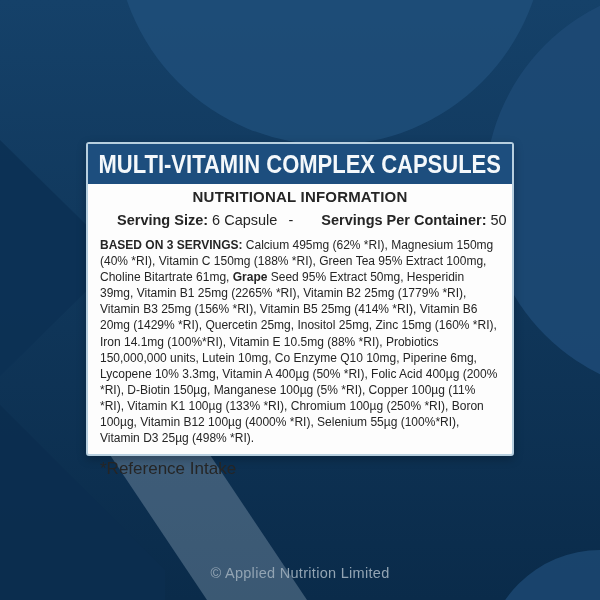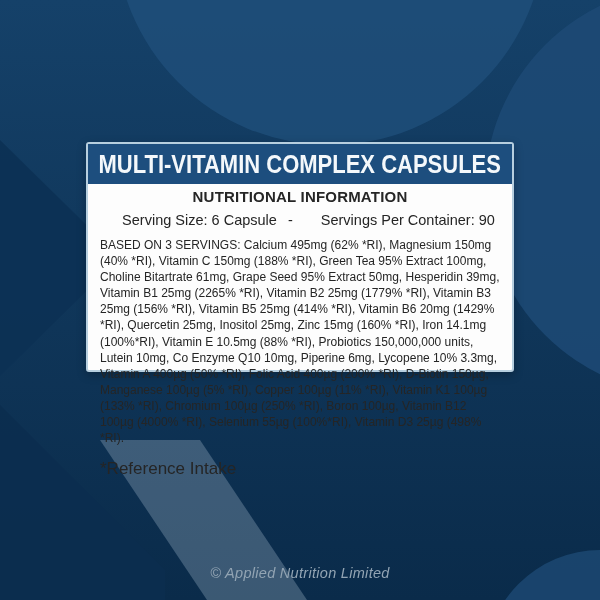--- a/index.html
+++ b/index.html
@@ -19,21 +19,21 @@
     inset: 0;
     width: 600px;
     height: 600px;
   }
   
   .card {
     position: absolute;
     left: 86px;
     top: 142px;
     width: 428px;
-    height: 230px;
+    height: 314px;
     background: var(--card-bg, #fdfdfd);
     border: 2px solid var(--card-border, #b7cfdf);
     border-radius: 3px;
     box-sizing: border-box;
     box-shadow: 0 3px 10px rgba(0,0,0,0.25);
   }
   .card-header {
     height: 40px;
     background: var(--header-blue, #1d4e7e);
     display: flex;
@@ -60,44 +60,43 @@
     font-weight: 700;
     letter-spacing: 0.2px;
     margin: 4px 0 7px 0;
   }
   .serving-row {
     text-align: center;
     font-size: 14.5px;
     margin-bottom: 9px;
     white-space: nowrap;
   }
-  .serving-row .b { font-weight: 400; margin-left: 17px; }
+  .serving-row .b { font-weight: 700; margin-left: 17px; }
   .serving-row .sep { margin: 0 7px; }
   .ingredients {
     font-size: 12px;
     line-height: 16.1px;
     text-align: left;
     margin: 0;
   }
-  .ingredients .b { font-weight: 400; }
+  .ingredients .b { font-weight: 700; }
   .reference-note {
     font-size: 17px;
     margin-top: 13px;
   }
   
   .footer {
     position: absolute;
     top: 565px;
     left: 0;
     width: 100%;
     text-align: center;
     color: var(--footer-text, #92a4b3);
     font-size: 14.5px;
     letter-spacing: 0.3px;
-    font-style: italic;
   }
 </style>
 </head>
 <body>
 
 <svg class="bg-svg" viewBox="0 0 600 600" xmlns="http://www.w3.org/2000/svg" aria-hidden="true">
   <defs>
     <linearGradient id="bgGrad" x1="0" y1="0" x2="0" y2="1">
       <stop offset="0" stop-color="#154169"></stop>
       <stop offset="1" stop-color="#0a2b4a"></stop>
@@ -117,21 +116,21 @@
     <span class="card-title">MULTI-VITAMIN COMPLEX CAPSULES</span>
   </div>
   <div class="card-body">
     <div class="section-heading">NUTRITIONAL INFORMATION</div>
 
     <div class="serving-row">
       <span class="b">Serving Size:</span>
       <span>6 Capsule</span>
       <span class="sep">-</span>
       <span class="b">Servings Per Container:</span>
-      <span>90</span>
+      <span>50</span>
     </div>
 
     <p class="ingredients"><span class="b">BASED ON 3 SERVINGS:</span><span> Calcium 495mg (62% *RI), Magnesium 150mg (40% *RI), Vitamin C 150mg (188% *RI), Green Tea 95% Extract 100mg, Choline Bitartrate 61mg, </span><span class="b">Grape</span><span> Seed 95% Extract 50mg, Hesperidin 39mg, Vitamin B1 25mg (2265% *RI), Vitamin B2 25mg (1779% *RI), Vitamin B3 25mg (156% *RI), Vitamin B5 25mg (414% *RI), Vitamin B6 20mg (1429% *RI), Quercetin 25mg, Inositol 25mg, Zinc 15mg (160% *RI), Iron 14.1mg (100%*RI), Vitamin E 10.5mg (88% *RI), Probiotics 150,000,000 units, Lutein 10mg, Co Enzyme Q10 10mg, Piperine 6mg, Lycopene 10% 3.3mg, Vitamin A 400µg (50% *RI), Folic Acid 400µg (200% *RI), D-Biotin 150µg, Manganese 100µg (5% *RI), Copper 100µg (11% *RI), Vitamin K1 100µg (133% *RI), Chromium 100µg (250% *RI), Boron 100µg, Vitamin B12 100µg (4000% *RI), Selenium 55µg (100%*RI), Vitamin D3 25µg (498% *RI).</span></p>
 
     <div class="reference-note">*Reference Intake</div>
   </div>
 </div>
 
 <div class="footer">© Applied Nutrition Limited</div>
 

